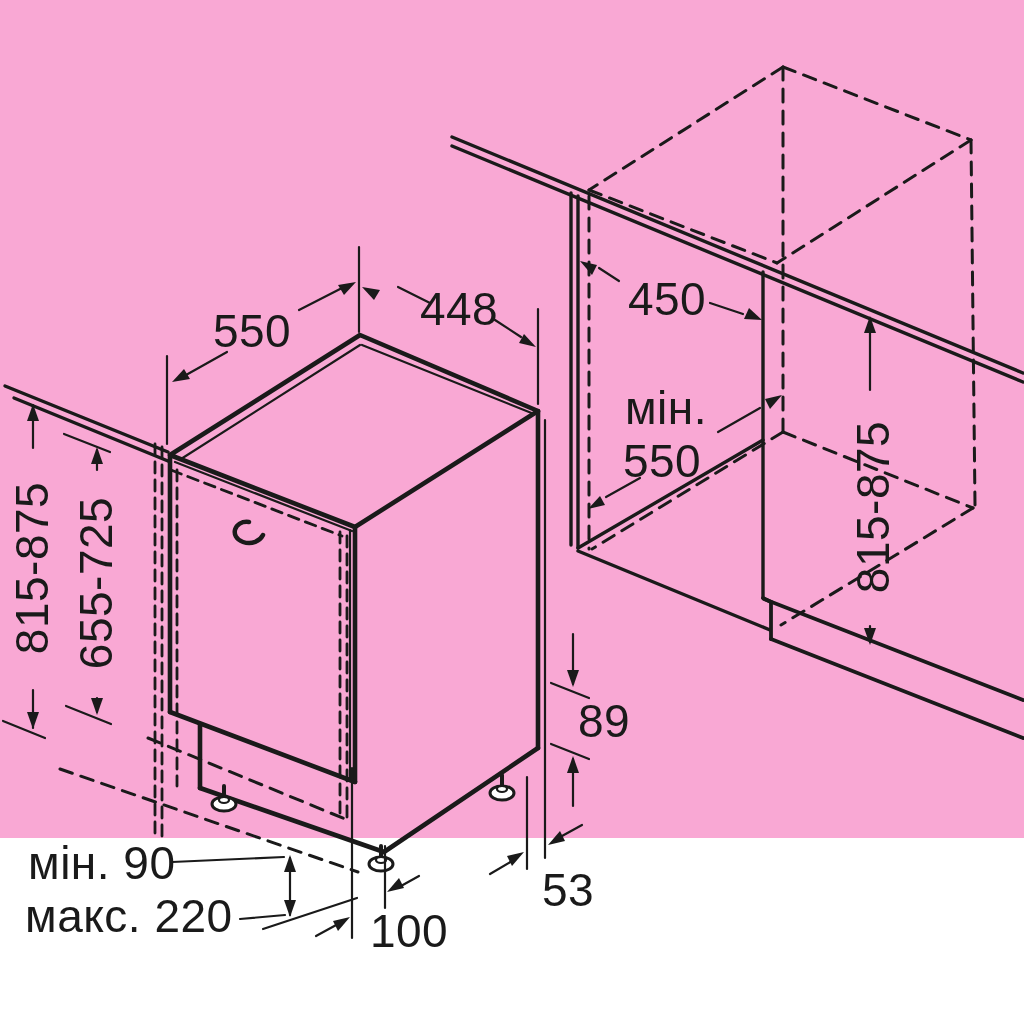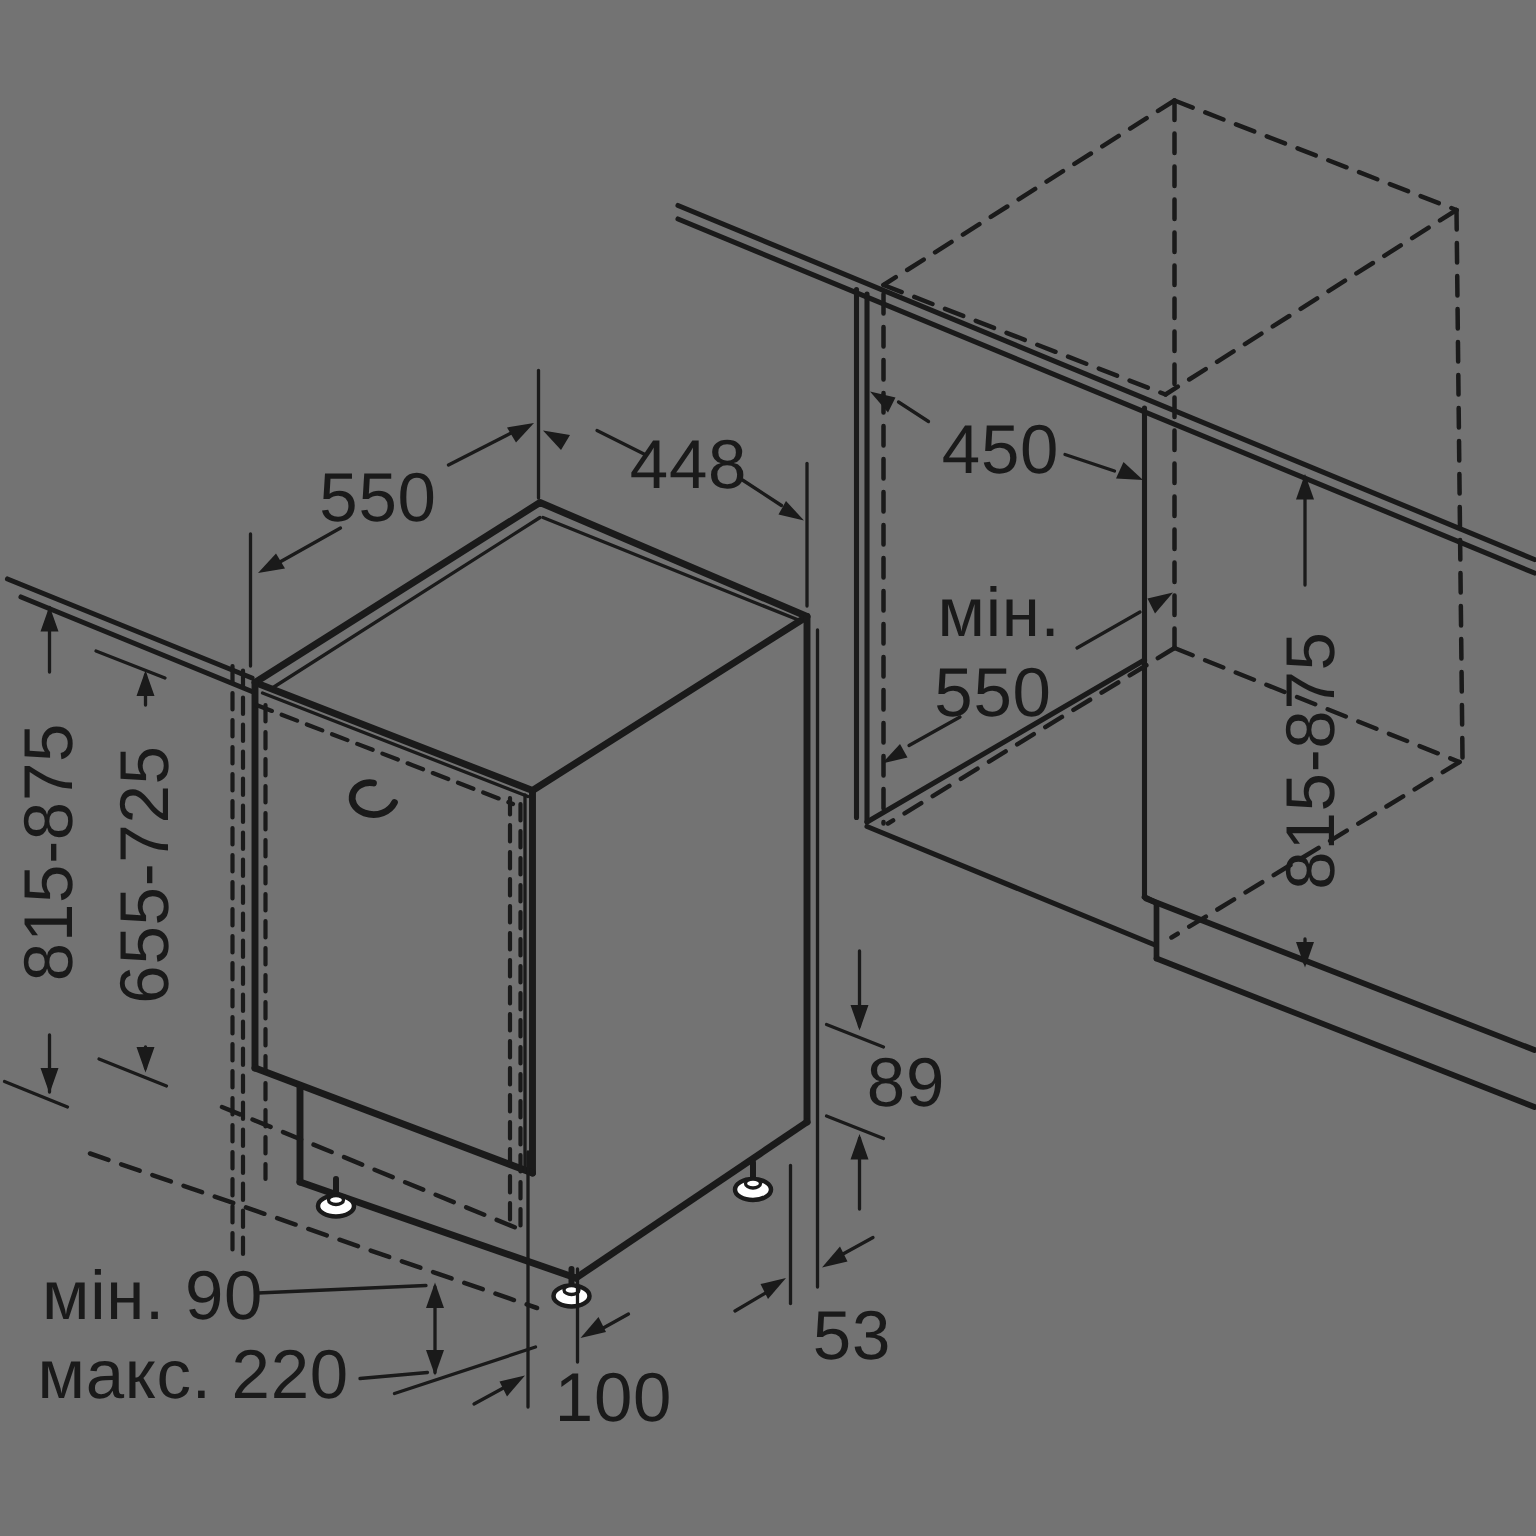--- a/index.html
+++ b/index.html
@@ -7,22 +7,22 @@
     padding: 0;
     background: #ffffff;
     width: 1024px;
     height: 1024px;
     overflow: hidden;
     font-family: "Liberation Sans", sans-serif;
   }
   .stage {
     position: relative;
     width: 1024px;
-    height: 1024px;
-    background: #737373;
+    height: 838px;
+    background: #f9a8d4;
   }
   svg { display: block; }
   .ln  { fill: none; stroke: #1a1a1a; stroke-linecap: round; stroke-linejoin: round; }
   .w46 { stroke-width: 4.6; }
   .w38 { stroke-width: 3.8; }
   .w34 { stroke-width: 3.4; }
   .w30 { stroke-width: 3.0; }
   .w28 { stroke-width: 2.8; }
   .w22 { stroke-width: 2.2; }
   .dash  { stroke-dasharray: 13 9; }

